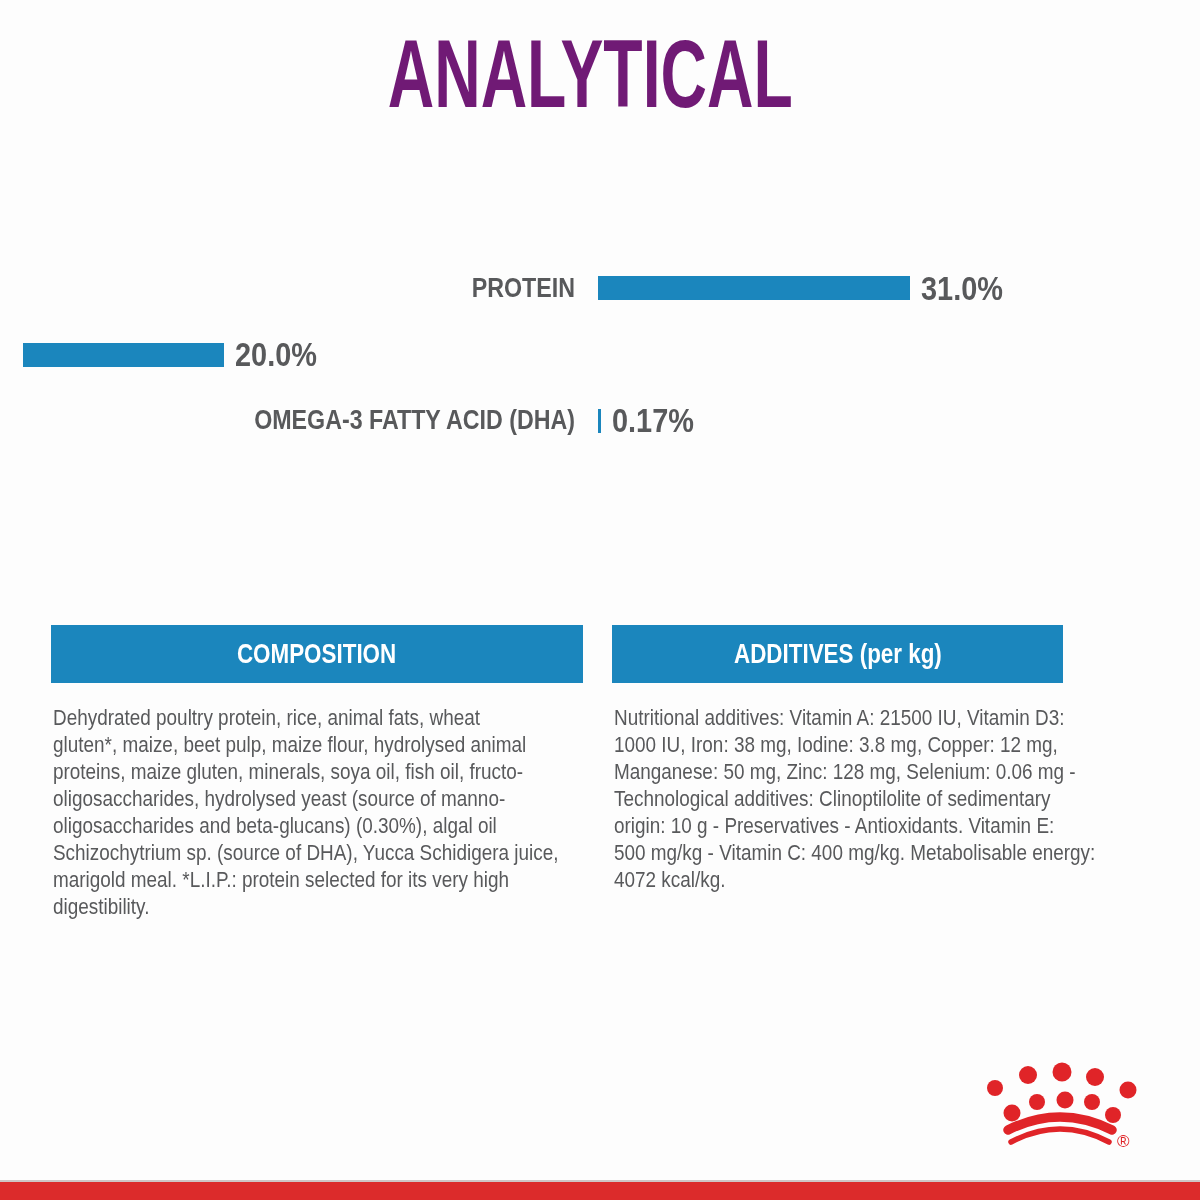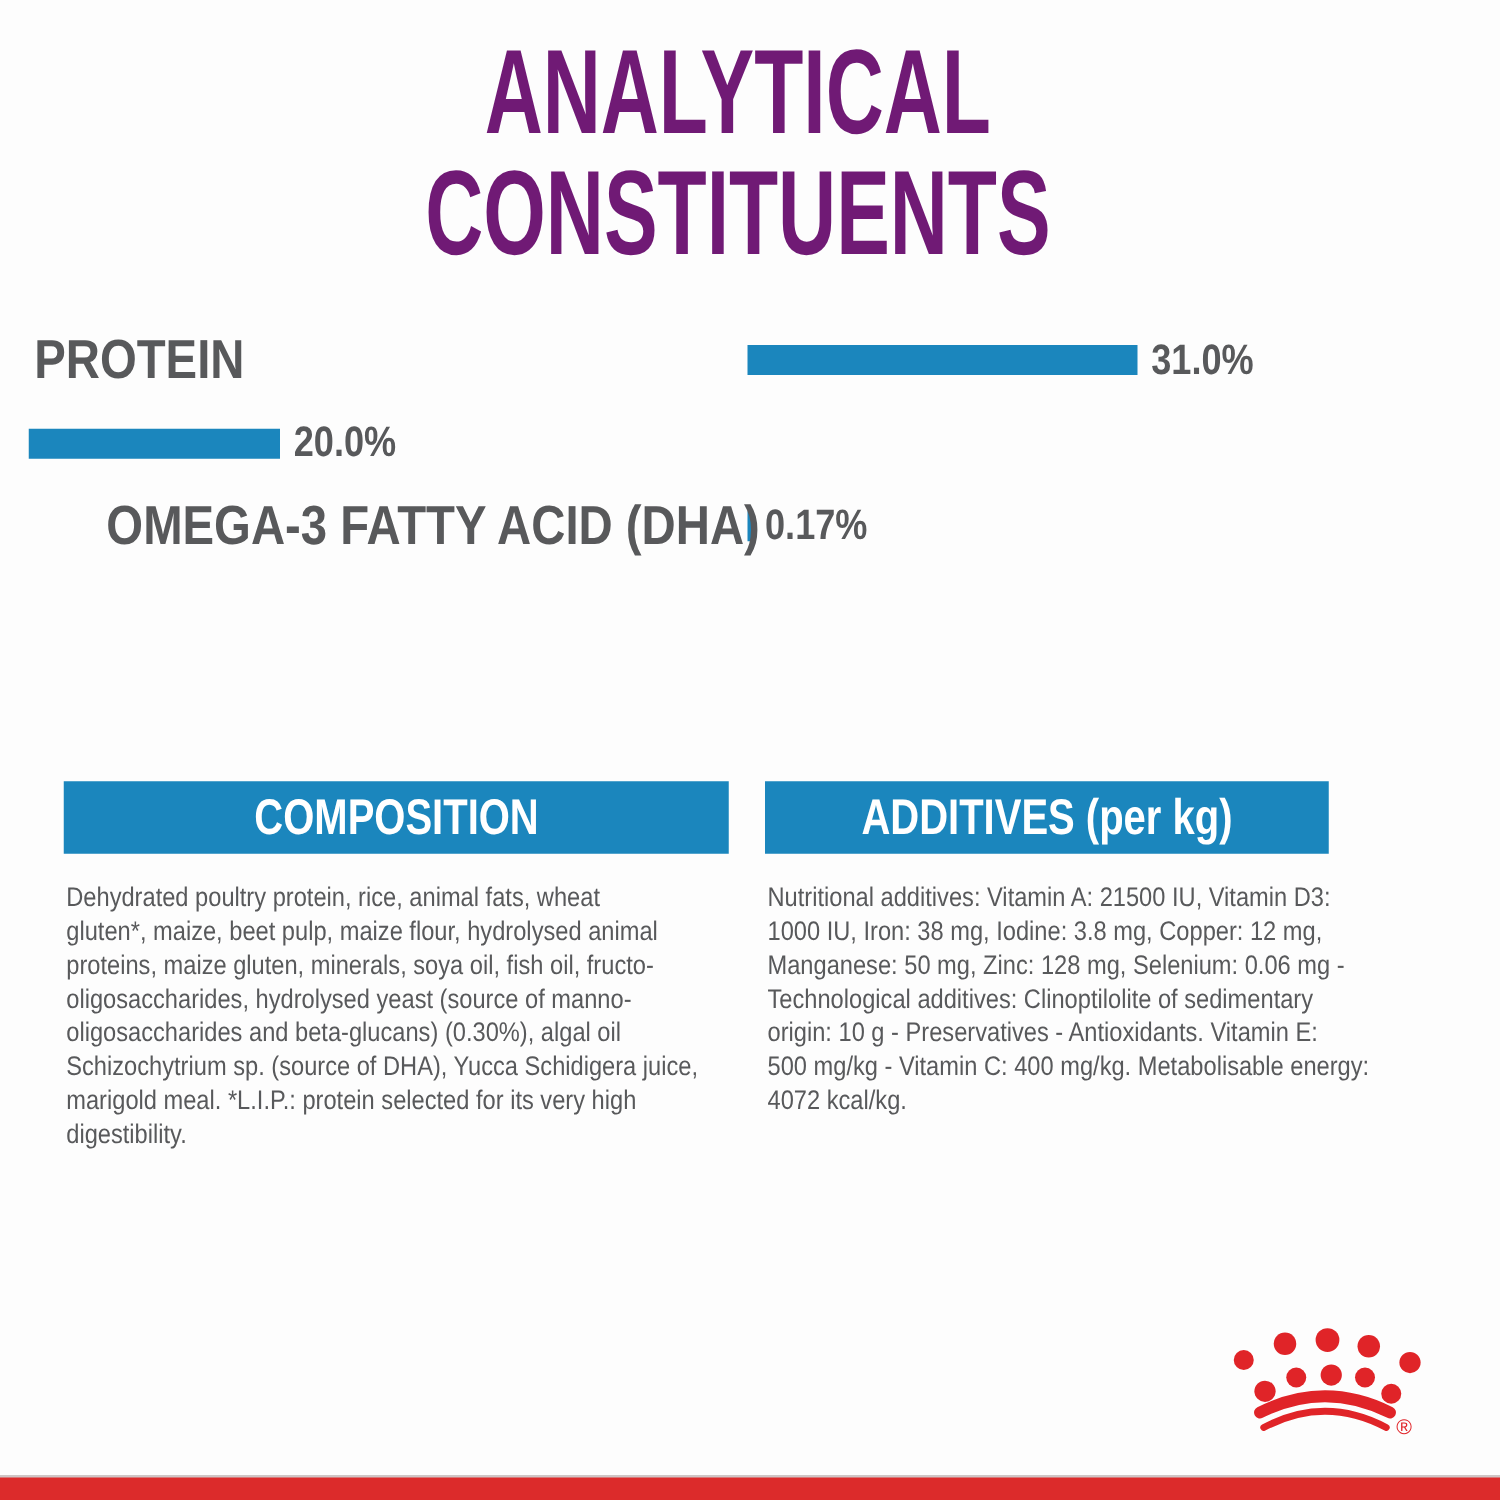--- a/index.html
+++ b/index.html
@@ -17,34 +17,34 @@
     text-align:center;line-height:97px;
     font-weight:bold;font-size:96px;color:#701a75;
   }
   .title .tline{display:block;}
   .title .tline span{display:inline-block;transform:scaleX(0.67);transform-origin:center;white-space:nowrap;}
 
   
   .chart{position:absolute;top:255px;left:0;width:1200px;}
   .crow{height:66.4px;display:flex;align-items:center;}
   .clabel{
-    width:575px;flex:0 0 575px;text-align:left;
-    font-weight:bold;font-size:44px;color:#58595b;white-space:nowrap;
+    width:575px;flex:0 0 575px;text-align:right;
+    font-weight:bold;font-size:27px;color:#58595b;white-space:nowrap;
   }
   .clabel .inner{display:inline-block;transform:scaleX(0.86);transform-origin:right center;}
   .cbar{height:24px;background:#1b86bd;margin-left:23px;flex:0 0 auto;}
   .cval{
     margin-left:11px;font-weight:bold;font-size:34px;color:#58595b;white-space:nowrap;
   }
   .cval .inner{display:inline-block;transform:scaleX(0.85);transform-origin:left center;}
 
   
   .sec-header{
     position:absolute;top:625px;height:58px;background:#1b86bd;
-    color:#ffffff;font-weight:bold;font-size:40px;line-height:58px;text-align:center;
+    color:#ffffff;font-weight:bold;font-size:28px;line-height:58px;text-align:center;
     white-space:nowrap;
   }
   .sec-header .inner{display:inline-block;transform:scaleX(0.8);transform-origin:center;}
   .sec-header.comp{left:51px;width:532px;}
   .sec-header.addv{left:612px;width:451px;}
 
   
   .sec-body{
     position:absolute;top:705px;
     font-size:21.5px;line-height:27px;color:#58595b;
@@ -64,21 +64,20 @@
     background:#dc2b2b;border-top:2px solid #cfc5c5;box-sizing:border-box;
   }
 </style>
 </head>
 <body>
 
 <div class="page">
 
   <div class="title">
     <span class="tline"><span>ANALYTICAL</span></span>
-    <span class="tline"><span>CONSTITUENTS</span></span>
   </div>
 
   <div class="chart" id="chart">
       <div class="crow">
         <div class="clabel"><span class="inner">PROTEIN</span></div>
         <div class="cbar" style="width: 311.9px; background: rgb(27, 134, 189);"></div>
         <div class="cval"><span class="inner">31.0%</span></div>
       </div>
       <div class="crow">
         <div class="cbar" style="width: 201.2px; background: rgb(27, 134, 189);"></div>

